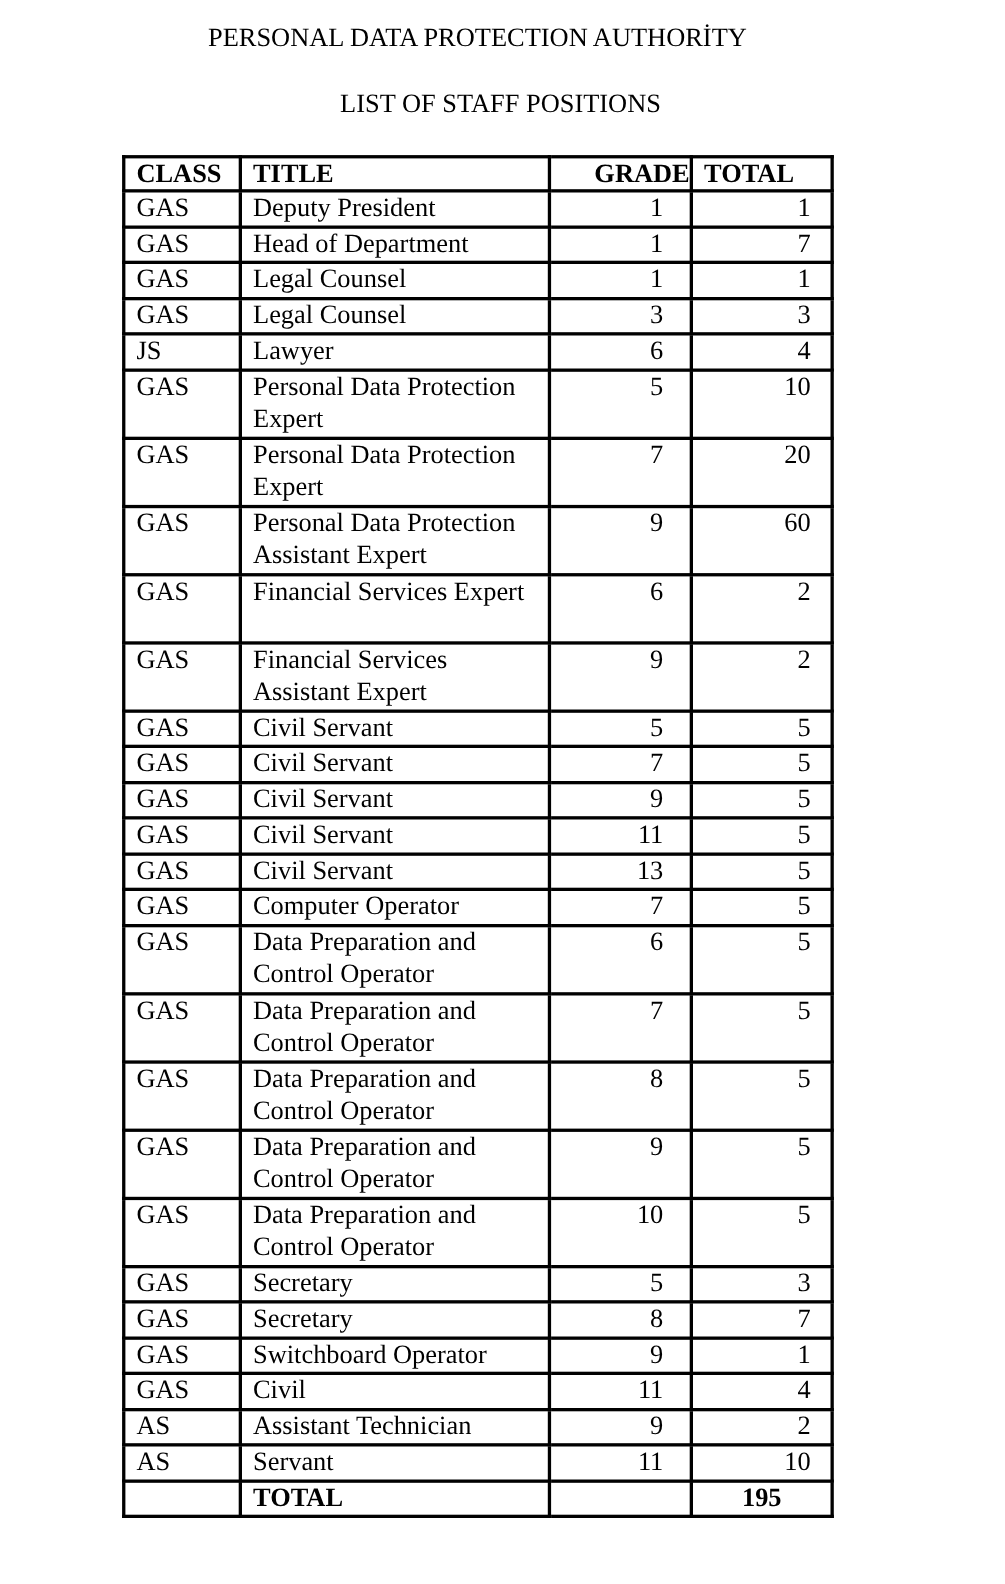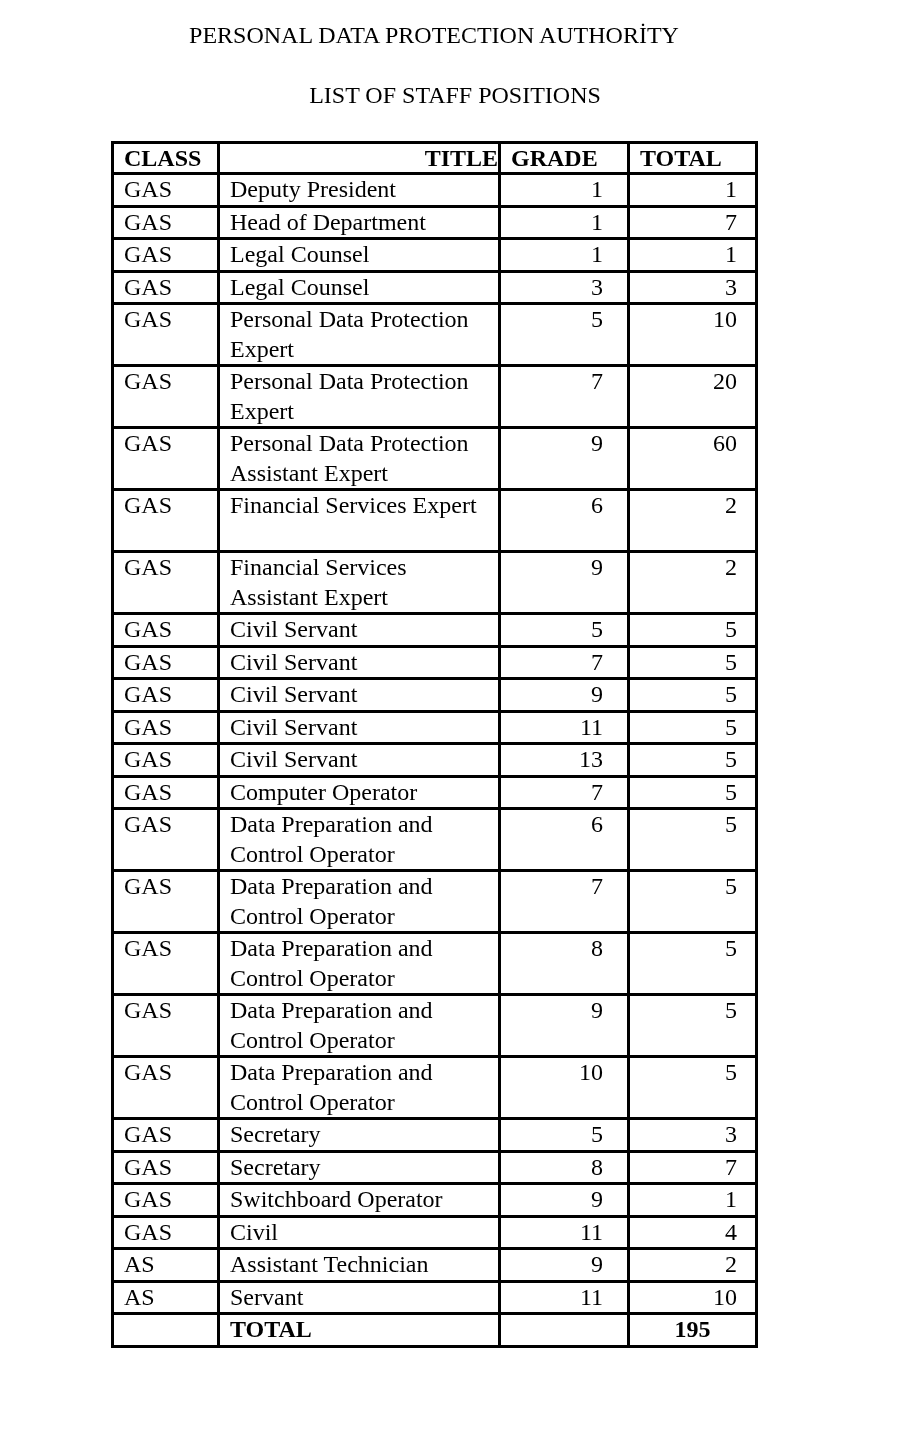--- a/index.html
+++ b/index.html
@@ -15,21 +15,21 @@
   #t2 { top: 82px; padding-left: 21px; }
   table {
     position: absolute; left: 111px; top: 141px;
     border-collapse: collapse; width: 644px; table-layout: fixed; border-radius: 24px;
   }
   td, th {
     border: 3px solid #000; padding: 0 0 0 10px; font-size: 24px;
     line-height: 29.5px; vertical-align: top; font-weight: normal;
   }
   th { font-weight: bold; line-height: 28px; }
-  th.title-col { text-align: right; }
+  th.title-col { text-align: left; }
   td.num { text-align: right; padding-right: 24px; }
   td.num.tot { padding-right: 18px; }
   td.bold { font-weight: bold; }
   td.bold.num { text-align: center; padding-right: 0; padding-left: 0; margin-left: 37px; }
   col.c1 { width: 106px; }
   col.c2 { width: 281px; }
   col.c3 { width: 129px; }
   col.c4 { width: 128px; }
   tr.two td { height: 59px; }
   tr.one td { height: 29px; }
@@ -44,21 +44,21 @@
   <colgroup>
       <col class="c1">
       <col class="c2">
       <col class="c3">
       <col class="c4">
     </colgroup>
   <thead>
     <tr>
       <th style="text-align:left;padding-left:10px;">CLASS</th>
       <th class="title-col">TITLE</th>
-      <th style="text-align:left;padding-left:10px;">GRADE</th>
+      <th style="text-align:right;padding-left:10px;">GRADE</th>
       <th style="text-align:left;padding-left:10px;">TOTAL</th>
     </tr>
   </thead>
   <tbody id="tbody">
       <tr class="one">
         <td>GAS</td>
         <td>Deputy President</td>
         <td class="num">1</td>
         <td class="num tot">1</td>
       </tr>
@@ -72,20 +72,26 @@
         <td>GAS</td>
         <td>Legal Counsel</td>
         <td class="num">1</td>
         <td class="num tot">1</td>
       </tr>
       <tr class="one">
         <td>GAS</td>
         <td>Legal Counsel</td>
         <td class="num">3</td>
         <td class="num tot">3</td>
+      </tr>
+      <tr class="one">
+        <td>JS</td>
+        <td>Lawyer</td>
+        <td class="num">6</td>
+        <td class="num tot">4</td>
       </tr>
       <tr class="two">
         <td>GAS</td>
         <td>Personal Data Protection Expert</td>
         <td class="num">5</td>
         <td class="num tot">10</td>
       </tr>
       <tr class="two">
         <td>GAS</td>
         <td>Personal Data Protection Expert</td>

